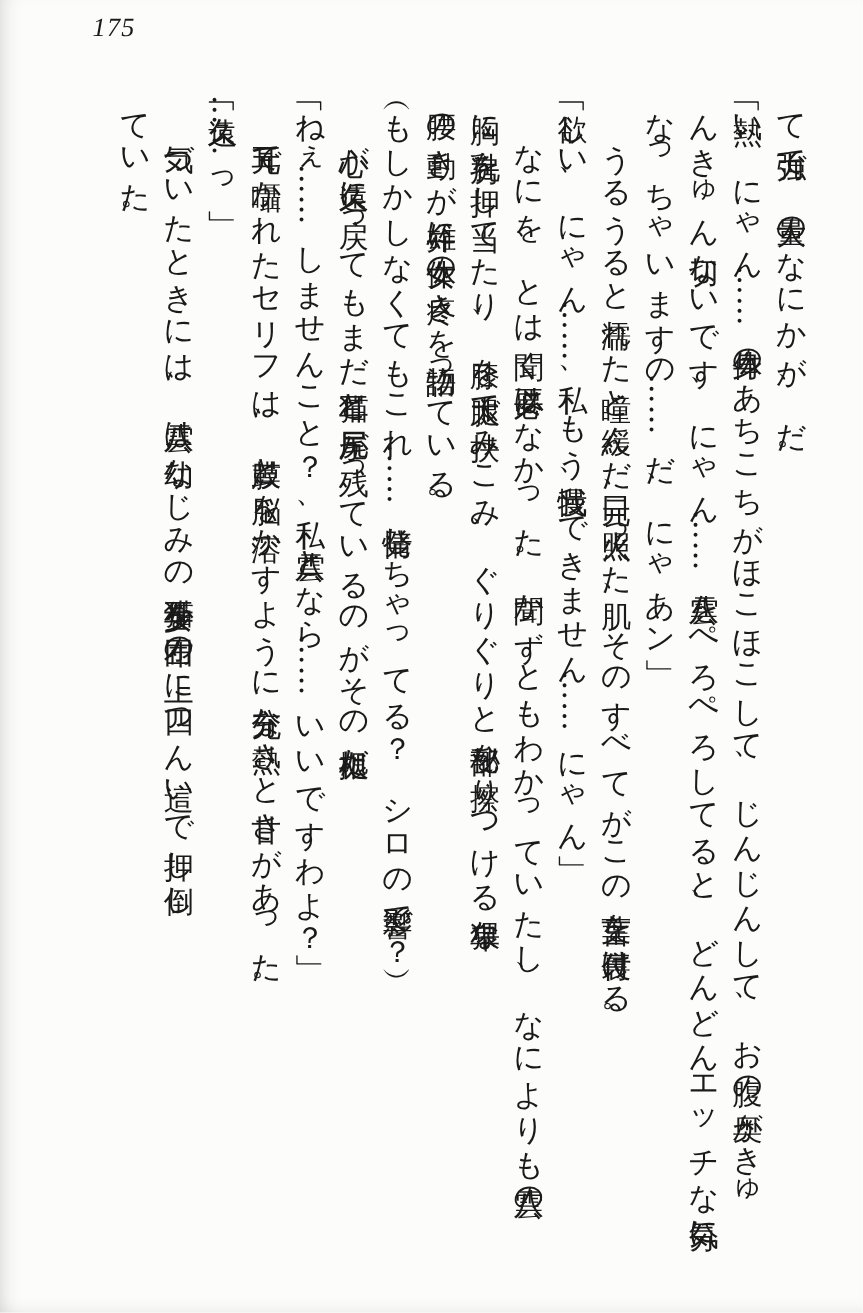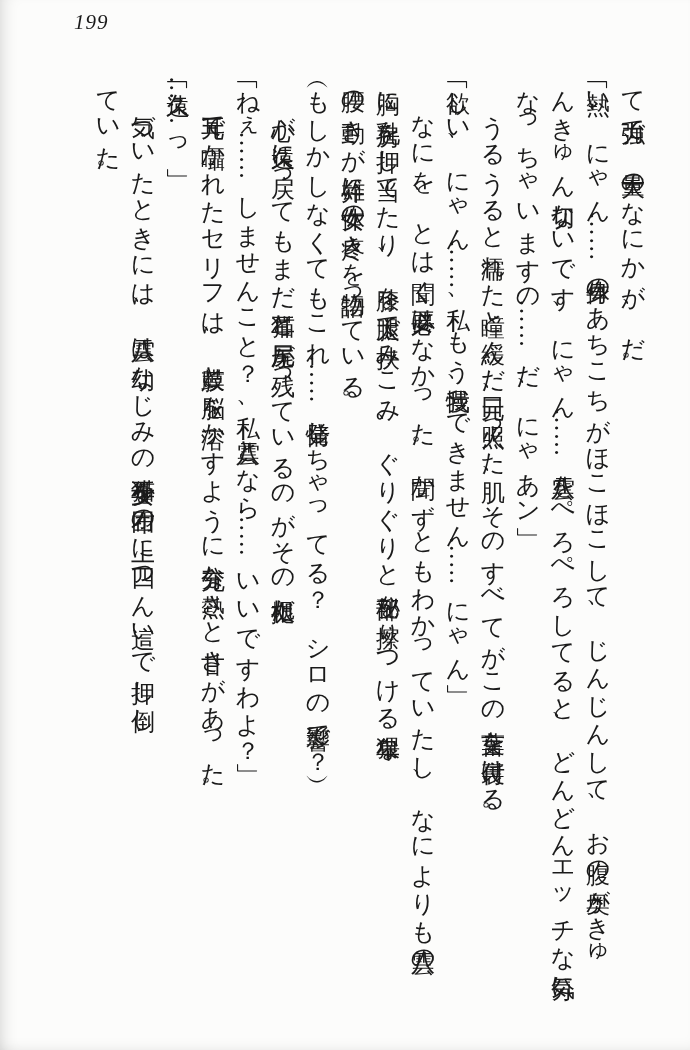--- a/index.html
+++ b/index.html
@@ -45,21 +45,21 @@
   }
   .line {
     margin: 0;
     padding: 0;
   }
 </style>
 </head>
 <body>
 
 <div class="page">
-  <div class="page-number">199</div>
+  <div class="page-number">175</div>
   <div class="text-block">
       <p class="line">て強力で、大量のなにかが、だ。</p>
       <p class="line">「熱い、にゃん……身体のあちこちがほこほこして、じんじんして、お腹の奥がきゅ</p>
       <p class="line">んきゅん切ないです、にゃん……八雲をぺろぺろしてると、どんどんエッチな気分に</p>
       <p class="line">なっちゃいますの……だ、にゃあン」</p>
       <p class="line">　うるうると濡れた瞳と緩んだ口元、火照った肌、そのすべてがこの言葉を裏付ける。</p>
       <p class="line">「欲しい、にゃん……私、もう我慢、できません……にゃん」</p>
       <p class="line">　なにを、とは聞く必要はなかった。聞かずともわかっていたし、なによりも八雲の</p>
       <p class="line">胸に乳房を押し当てたり、膝を太腿で挟みこみ、ぐりぐりと秘部を擦りつける卑猥な</p>
       <p class="line">腰の動きが雄弁に女体の疼きを物語っている。</p>

